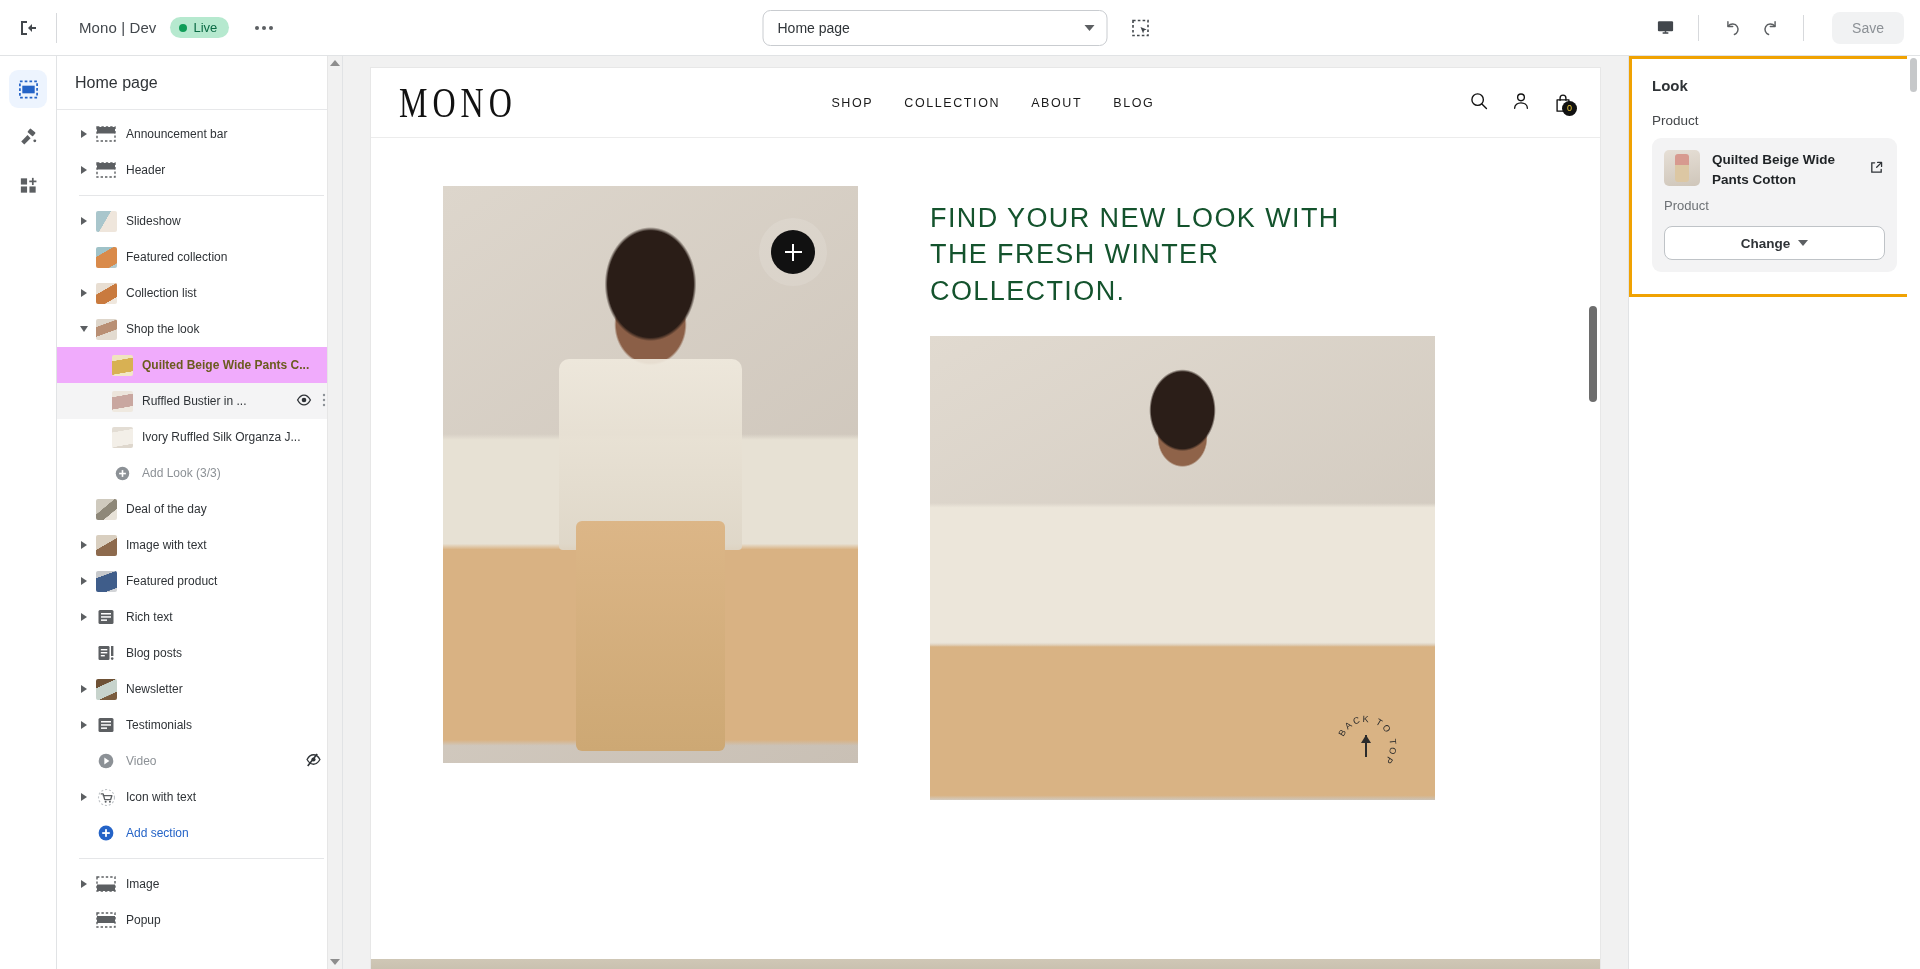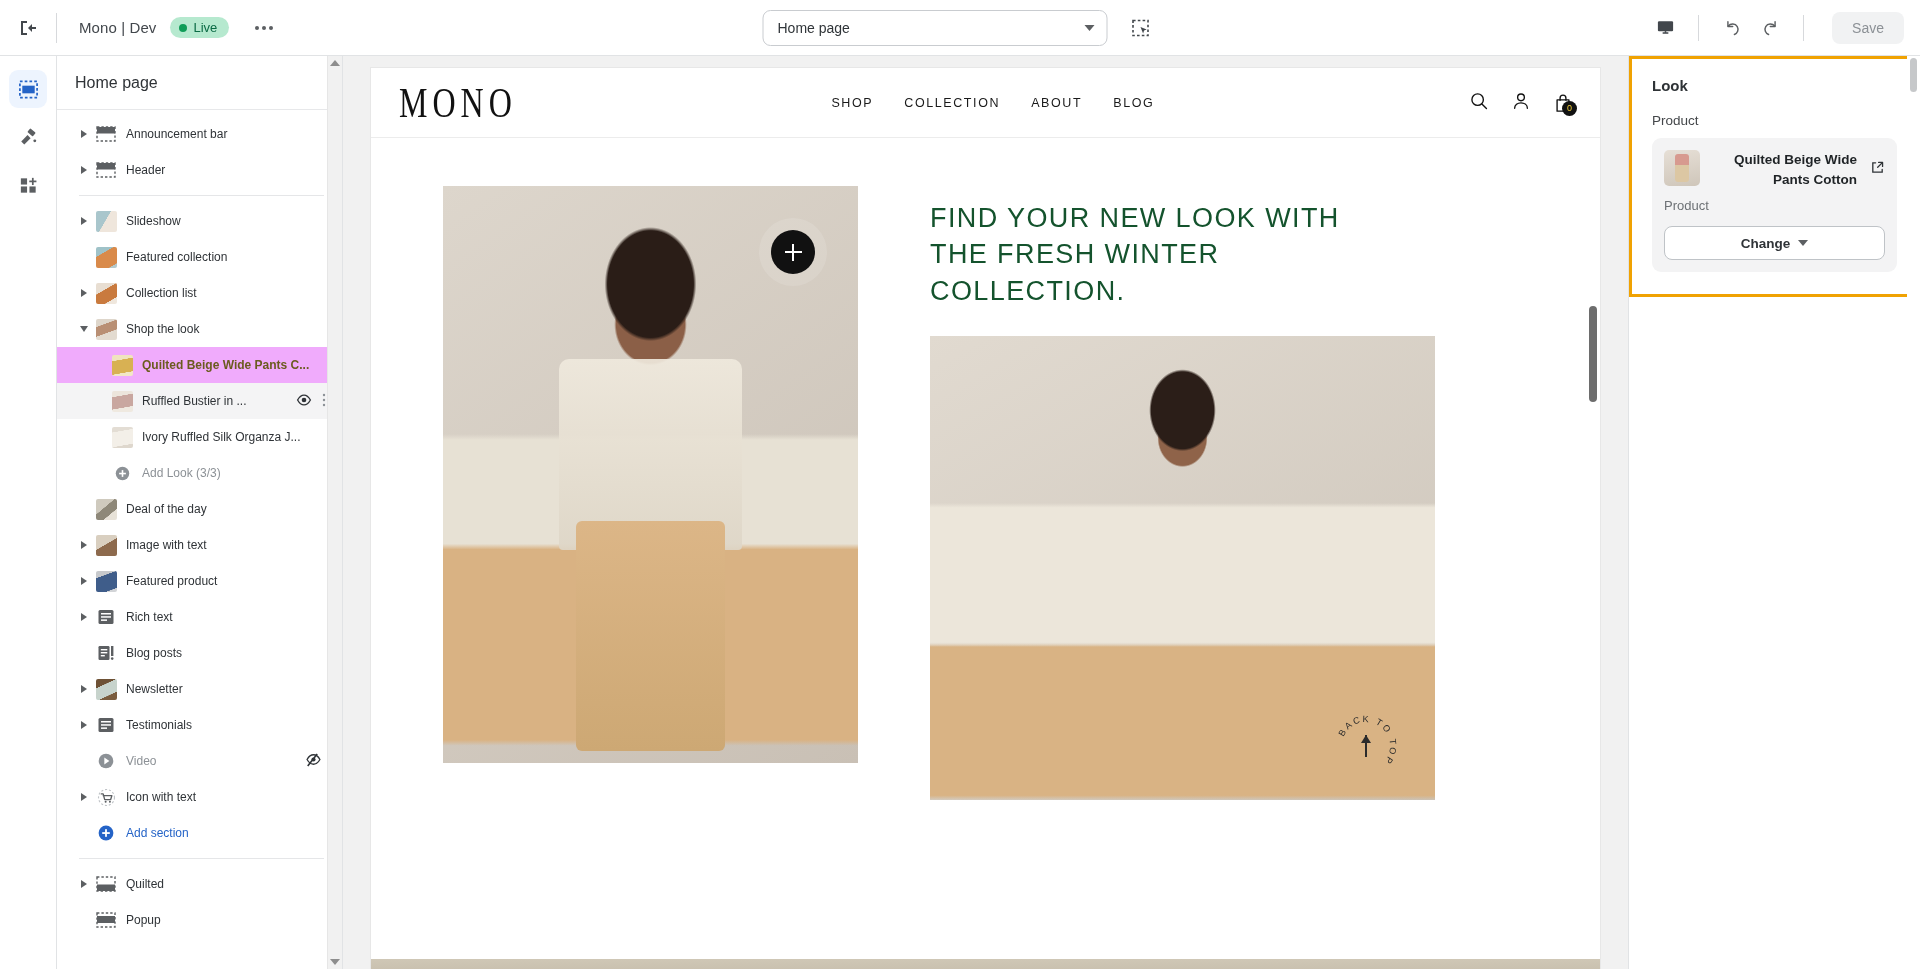--- a/index.html
+++ b/index.html
@@ -245,21 +245,21 @@
   }
   .rp-inner { flex: 1; position: relative; }
   .rp-box {
     position: absolute; left: 0; top: 0; right: 0;
     border: 3px solid #f0a202; border-left: 3px solid #f0a202;
     background: #fff; padding: 18px 20px 22px 20px;
   }
   .rp-title { font-size: 15px; color: #2f3337; font-weight: 600; }
   .rp-sub { margin-top: 19px; font-size: 13.5px; color: #44474a; }
   .pcard { margin-top: 10px; background: #f3f3f4; border-radius: 9px; padding: 12px 12px 12px 12px; }
-  .pcard-top { display: flex; align-items: flex-start; gap: 12px; text-align: right; }
+  .pcard-top { display: flex; align-items: flex-start; gap: 12px; }
   .pthumb {
     width: 36px; height: 36px; border-radius: 5px; flex: 0 0 36px; overflow: hidden;
     background: linear-gradient(170deg,#e6dfd6,#cfc6ba);
     position: relative;
   }
   .pthumb::after {
     content: ""; position: absolute; left: 30%; top: 12%; width: 40%; height: 76%;
     background: linear-gradient(180deg,#d79a8f 0 38%,#dcc7a3 39% 100%); border-radius: 3px;
   }
   .pname { font-size: 13.5px; color: #1f2326; line-height: 1.45; flex: 1; font-weight: 600; }
@@ -633,21 +633,21 @@
         <div class="sb-row sb-indent">
           <span class="arrow-slot">
               <i class="tri"></i>
             </span>
           <span class="sb-icon">
             <svg width="20" height="16" viewBox="0 0 20 16">
                 <rect x="1" y="1" width="18" height="14" fill="none" stroke="#5c5f62" stroke-width="1.4" stroke-dasharray="2.4 2"></rect>
                 <rect x="1" y="8.5" width="18" height="6.5" fill="#5c5f62"></rect>
               </svg>
           </span>
-          <span class="sb-label">Quilted</span>
+          <span class="sb-label">Image</span>
         </div>
 
         <div class="sb-row sb-indent">
           <span class="arrow-slot"></span>
           <span class="sb-icon">
             <svg width="20" height="16" viewBox="0 0 20 16">
                 <rect x="1" y="1" width="18" height="14" fill="none" stroke="#5c5f62" stroke-width="1.4" stroke-dasharray="2.4 2"></rect>
                 <rect x="1" y="4" width="18" height="7" fill="#5c5f62"></rect>
               </svg>
           </span>

